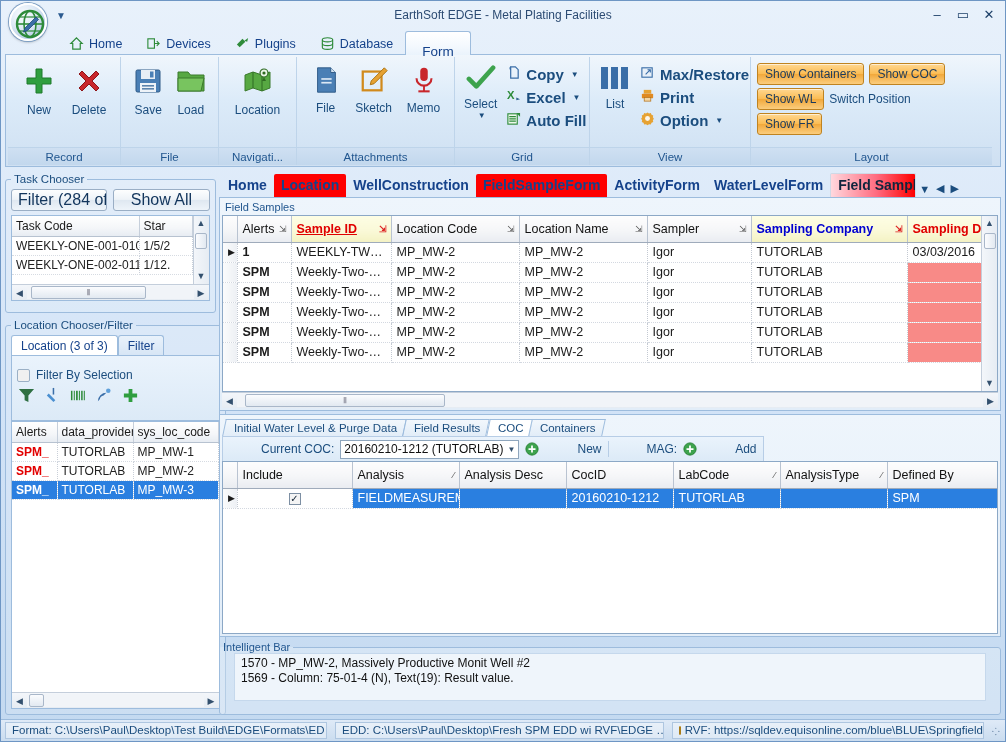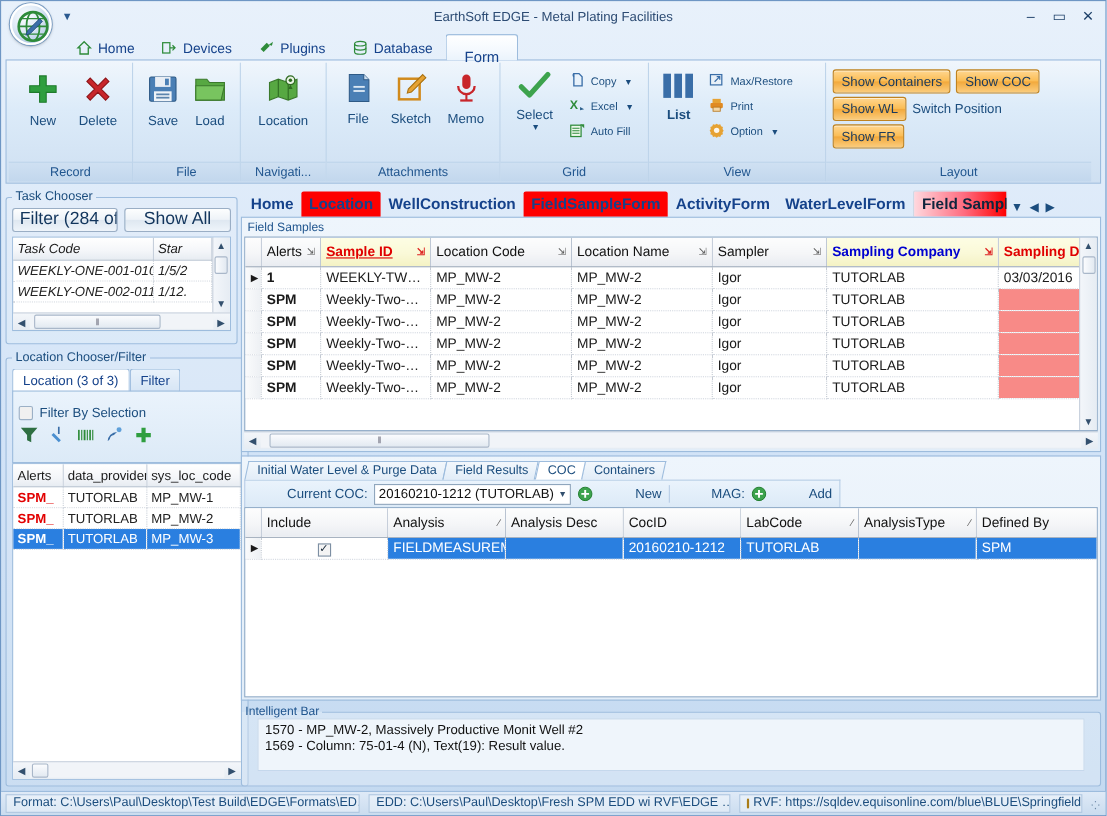--- a/index.html
+++ b/index.html
@@ -73,21 +73,21 @@
   .bigbtn {
     width:58px; display:flex; flex-direction:column; align-items:center;
     padding:3px 2px; cursor:pointer; border-radius:3px; border:1px solid transparent;
   }
   .bigbtn .lbl { margin-top:3px; font-size:12px; color:#1b4d7e; }
   .smallcol { display:flex; flex-direction:column; gap:1px; padding-top:2px; }
   .smallbtn {
     display:flex; align-items:center; gap:5px; padding:2px 5px;
     cursor:pointer; border-radius:3px; border:1px solid transparent; height:22px;
   }
-  .smallbtn .lbl { font-size:10px; color:#1b4d7e; white-space:nowrap; }
+  .smallbtn .lbl { font-size:15px; color:#1b4d7e; white-space:nowrap;font-weight:bold; }
   .caret { font-size:8px; color:#1b4d7e; margin-left:2px; }
   .orangebtn {
     background:linear-gradient(180deg,#ffd791 0%,#fbbd55 48%,#f2a93c 52%,#fbcd7e 100%);
     border:1px solid #bf8321; border-radius:3px;
     font-size:12px; color:#1b3a5c; padding:3px 7px; cursor:pointer;
     box-shadow:inset 0 1px 0 rgba(255,255,255,.6);
   }
 
   
   .main { position:absolute; left:4px; right:4px; top:172px; bottom:26px; display:flex; gap:4px; }
@@ -476,21 +476,21 @@
             </span>
             <span class="lbl">Auto Fill</span>
           </div>
         </div>
       </div>
       <div class="rgroup-label">Grid</div>
     </div>
 
     <div class="rgroup" style="width:161px;">
       <div class="rgroup-body">
-        <div class="bigbtn" style="width:42px;font-weight:bold;">
+        <div class="bigbtn" style="width:42px;">
           <span>
             <svg width="32" height="26" viewBox="0 0 32 26">
                 <rect x="2" y="2" width="7" height="22" fill="#3a6ea8"></rect>
                 <rect x="12" y="2" width="7" height="22" fill="#3a6ea8"></rect>
                 <rect x="22" y="2" width="7" height="22" fill="#3a6ea8"></rect>
               </svg>
           </span>
           <span class="lbl">List</span>
         </div>
         <div class="smallcol">
@@ -552,21 +552,21 @@
     <div class="leftcol">
 
       <fieldset class="gb" style="height:140px;">
         <legend>Task Chooser</legend>
         <div class="btnrow">
           <button class="winbtn">Filter (284 of 2</button>
           <button class="winbtn">Show All</button>
         </div>
         <div class="gridbox" style="height:86px;">
           <div style="display:flex;">
-            <div style="flex:1;min-width:0;font-style:italic;">
+            <div style="flex:1;min-width:0;">
               <table class="dg">
                 <colgroup>
                     <col style="width:120px">
                     <col style="width:50px">
                   </colgroup>
                 <thead>
                   <tr>
                     <th>Task Code</th>
                     <th>Star</th>
                   </tr>

